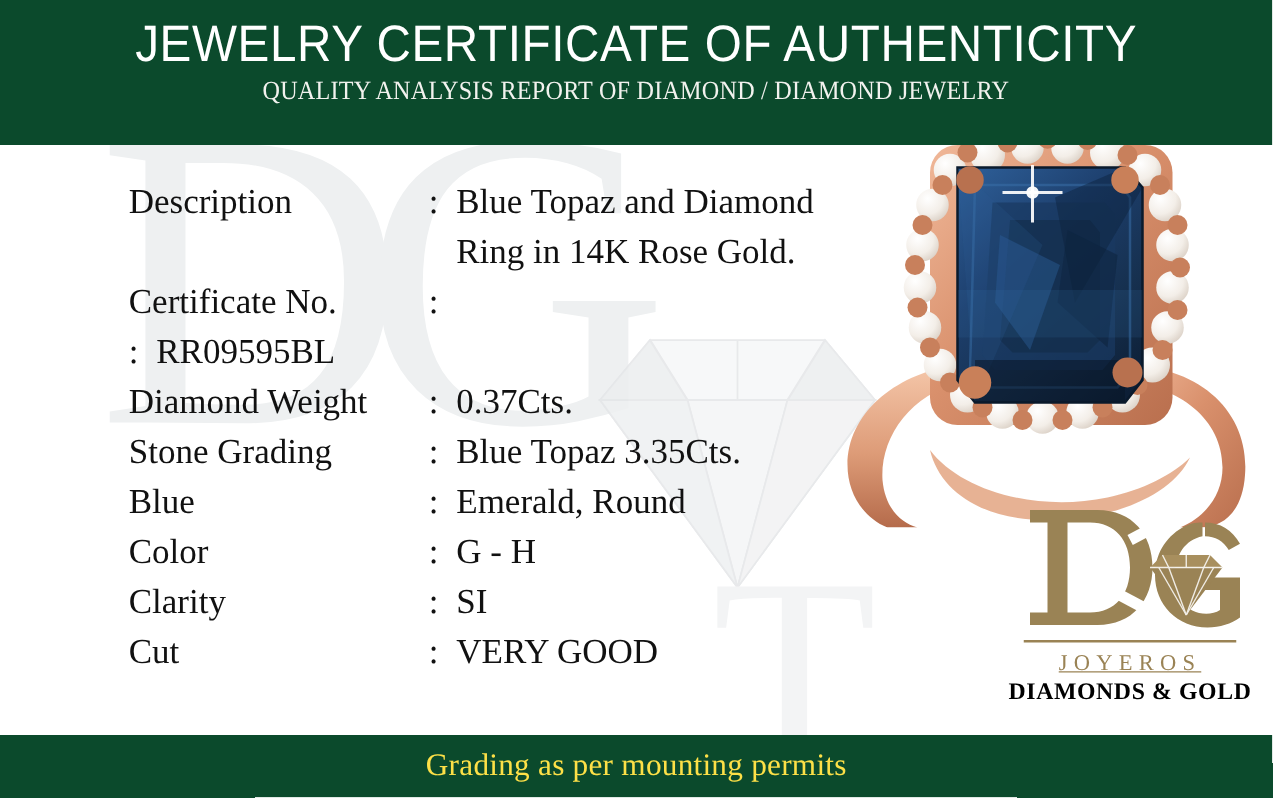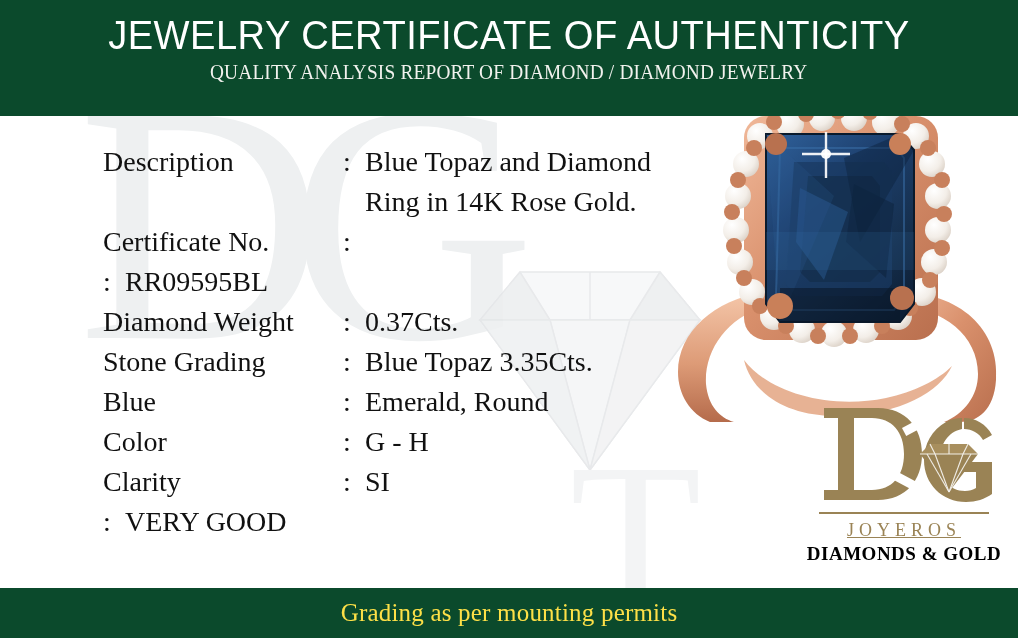--- a/index.html
+++ b/index.html
@@ -299,20 +299,21 @@
       <div class="val">G - H</div>
     </div>
 
     <div class="row">
       <div class="lbl">Clarity</div>
       <div class="colon">:</div>
       <div class="val">SI</div>
     </div>
 
     <div class="row">
+      <div class="lbl">Cut</div>
       <div class="colon">:</div>
       <div class="val">VERY GOOD</div>
     </div>
 
   </div>
 
   <div class="brand">
     <div class="brand-mark">
       <svg viewBox="0 0 196 108" width="196" height="108">
         <g fill="#9a8355">

